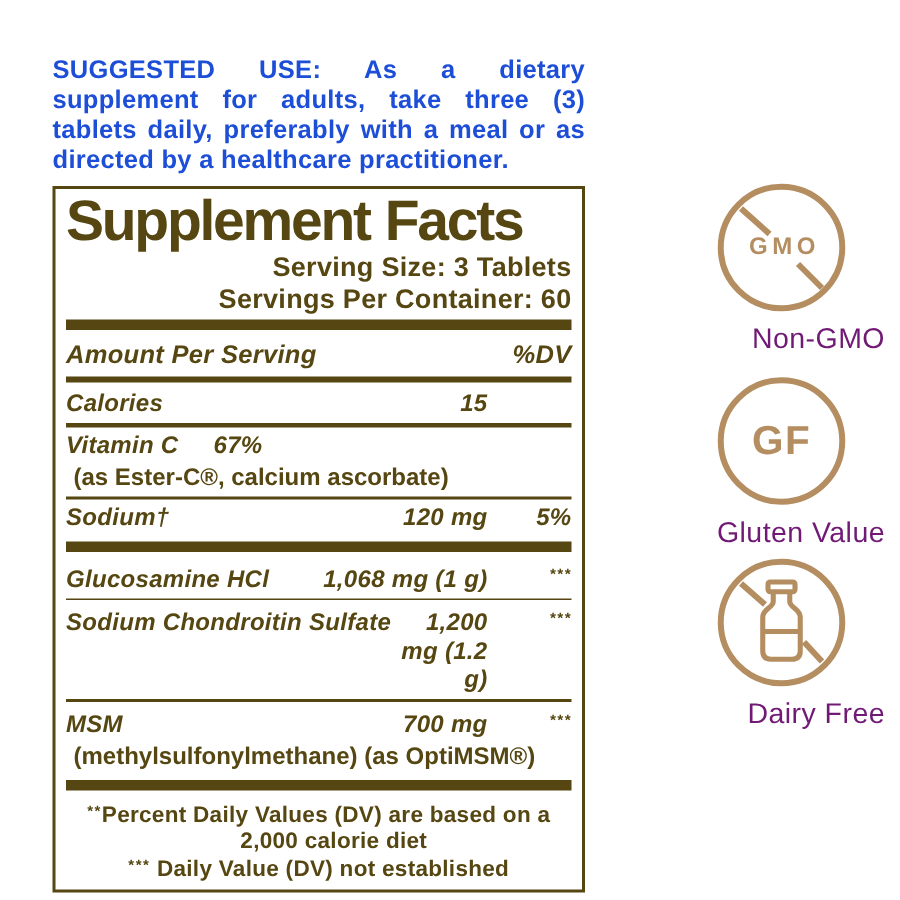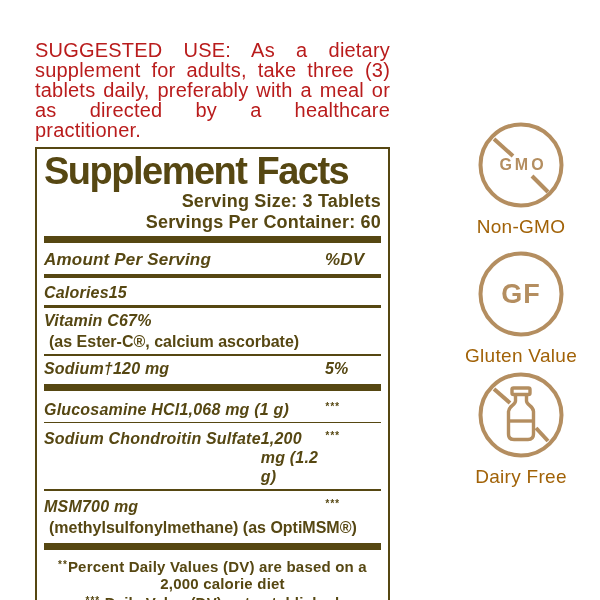--- a/index.html
+++ b/index.html
@@ -4,67 +4,67 @@
 <style>
   html,body{margin:0;padding:0;}
   body{
     width:600px;height:600px;background:#ffffff;
     font-family:"Liberation Sans", sans-serif;
     position:relative;overflow:hidden;
     -webkit-font-smoothing:antialiased;
   }
   .label-col{position:absolute;left:35px;top:20px;width:355px;}
   .suggested-use{
-    color:#b91c1c;font-weight:normal;font-size:20px;line-height:20px;
+    color:#1d4ed8;font-weight:bold;font-size:17px;line-height:20px;
     text-align:justify;letter-spacing:.2px;margin-bottom:7px;
   }
   
   .facts-box{
     border:2px solid #564712;color:#564712;
     padding:2px 7px 4px 7px;background:#fff;
   }
   .facts-title{
     font-size:38px;font-weight:800;letter-spacing:-1.5px;
     line-height:40px;white-space:nowrap;
   }
   .facts-title .gap{display:inline-block;width:10px;}
   .serving-line{font-size:18px;font-weight:bold;line-height:21px;letter-spacing:.2px;text-align:right;}
   .bar{background:#564712;border:none;}
   .bar.thick{height:7px;margin:3px 0;}
   .bar.med{height:4px;margin:2px 0;}
   .sep{height:1.5px;background:#564712;}
   .frow{display:flex;align-items:baseline;font-size:16px;font-weight:bold;
         line-height:19px;padding:3px 0;letter-spacing:.2px;font-style:italic;}
   .frow .name{white-space:nowrap;}
-  .frow .amount{flex:1;text-align:left;}
-  .frow .dvcell{width:56px;white-space:nowrap;}
+  .frow .amount{flex:1;text-align:right;}
+  .frow .dvcell{width:56px;text-align:right;white-space:nowrap;}
   .frow.header{font-size:17px;padding:4px 0 3px 0;}
   .frow.header .amount{flex:1;}
   .subline{font-size:16px;font-weight:bold;line-height:18px;padding:0 0 3px 5px;}
   .note{font-size:10px;letter-spacing:1px;vertical-align:5px;}
   .footnotes{padding:3px 0 1px 0;}
   .fn{font-size:15px;font-weight:bold;line-height:17px;
       padding-left:20px;text-indent:-20px;letter-spacing:.2px;text-align:center;}
   .fn .fn-sym{font-size:10px;letter-spacing:1px;vertical-align:4px;}
   
   .badges{position:absolute;left:452px;top:121px;width:138px;}
-  .badge{position:absolute;left:0;width:138px;text-align:center;}
+  .badge{position:absolute;left:0;width:138px;text-align:right;}
   .badge-nongmo{top:0;}
   .badge-glutenfree{top:129px;}
   .badge-dairyfree{top:250px;}
   .badge .circle-wrap{position:relative;width:88px;height:88px;margin:0 auto;}
   .badge svg{display:block;}
   .badge-label{
     position:absolute;top:50%;left:50%;transform:translate(-50%,-50%);
     color:#b48e60;font-weight:bold;
   }
   .badge-nongmo .badge-label{font-size:16px;letter-spacing:3px;margin-left:2px;}
   .badge-glutenfree .badge-label{font-size:27px;letter-spacing:1px;}
   .badge-caption{
-    color:#a16207;font-size:19px;font-weight:400;margin-top:7px;letter-spacing:.3px;
+    color:#701a75;font-size:19px;font-weight:400;margin-top:7px;letter-spacing:.3px;
   }
 </style>
 </head>
 <body>
 
 <div class="label-col">
 
   <p class="suggested-use">SUGGESTED USE: As a dietary supplement for adults, take three (3) tablets daily, preferably with a meal or as directed by a healthcare practitioner.</p>
 
   <div class="facts-box">

